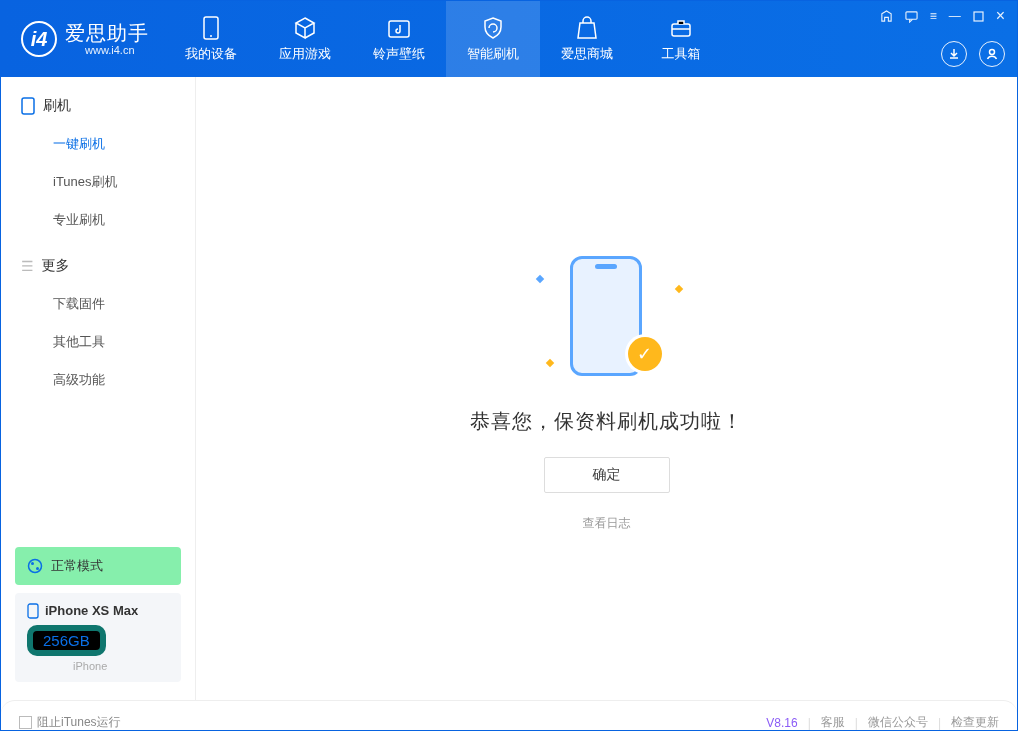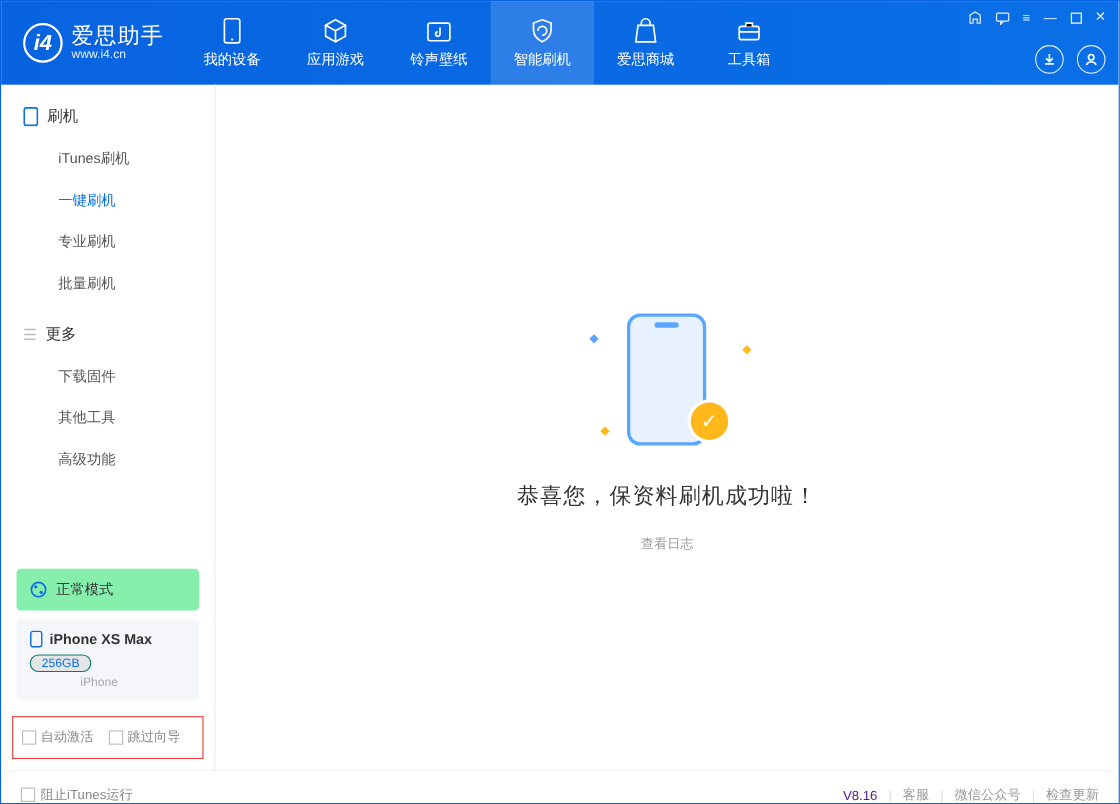--- a/index.html
+++ b/index.html
@@ -4,21 +4,21 @@
 <style>
 * { margin: 0; padding: 0; box-sizing: border-box; font-family: "Microsoft YaHei", Arial, sans-serif; }
 body { background: #fff; width: 1018px; height: 731px; overflow: hidden; border: 1px solid #0863e0; }
 
 
 .header { height: 76px; background: linear-gradient(to right, #0863e0, #0a6fe6); display: flex; align-items: center; color: #fff; position: relative; }
 .logo-area { display: flex; align-items: center; padding: 0 15px 0 20px; }
 .logo-circle { width: 36px; height: 36px; border: 2.5px solid #fff; border-radius: 50%; display: flex; align-items: center; justify-content: center; font-size: 20px; font-weight: bold; font-style: italic; margin-right: 8px; }
 .logo-text { display: flex; flex-direction: column; line-height: 1.1; }
 .logo-title { font-size: 20px; font-weight: 500; letter-spacing: 1px; }
-.logo-sub { font-size: 11px; opacity: 0.9; }
+.logo-sub { font-size: 11px; opacity: 0.9; margin-left: 20px; }
 .nav-tabs { display: flex; height: 100%; }
 .nav-tab { width: 94px; height: 100%; display: flex; flex-direction: column; align-items: center; justify-content: center; cursor: pointer; gap: 4px; }
 .nav-tab.active { background: rgba(255,255,255,0.15); }
 .nav-tab .icon { width: 26px; height: 26px; display: flex; align-items: center; justify-content: center; }
 .nav-tab .label { font-size: 13px; }
 .header-right { position: absolute; right: 12px; top: 0; height: 100%; display: flex; flex-direction: column; justify-content: space-between; align-items: flex-end; padding: 6px 0 10px; }
 .win-controls { display: flex; gap: 12px; align-items: center; }
 .win-controls span { cursor: pointer; font-size: 12px; opacity: 0.9; display:inline-flex; align-items:center; }
 .header-actions { display: flex; gap: 12px; align-items: center; }
 .circle-btn { width: 26px; height: 26px; border: 1.5px solid rgba(255,255,255,0.9); border-radius: 50%; display: flex; align-items: center; justify-content: center; cursor: pointer; }
@@ -27,21 +27,21 @@
 .body { display: flex; height: calc(100% - 76px - 30px); }
 .sidebar { width: 195px; border-right: 1px solid #eee; display: flex; flex-direction: column; padding: 10px 0; position: relative; }
 .side-section { padding: 0 0 8px; }
 .side-header { display: flex; align-items: center; gap: 8px; padding: 10px 20px; color: #333; font-size: 14px; font-weight: 500; }
 .side-item { padding: 10px 20px 10px 52px; font-size: 13px; color: #555; cursor: pointer; }
 .side-item.active { color: #0a6fe6; }
 .side-spacer { flex: 1; }
 .status-box { margin: 0 14px 8px; background: #86efac; border-radius: 4px; padding: 10px 12px; display: flex; align-items: center; gap: 8px; font-size: 13px; color: #333; }
 .device-box { margin: 0 14px 8px; background: #f4f6f9; border-radius: 4px; padding: 10px 12px; }
 .device-box .name { font-size: 13px; font-weight: 600; color: #333; display: flex; align-items: flex-start; gap: 6px; }
-.device-box .cap { display: inline-block; margin-top: 6px; font-size: 11px; color: #0a6fe6; border: 1px solid #0f766e; background:#e5e5e5; border-radius: 10px; padding: 1px 10px; }
+.device-box .cap { display: inline-block; margin-top: 6px; font-size: 15px; color: #0a6fe6; border: 6px solid #0f766e; background:#000000; border-radius: 10px; padding: 1px 10px; }
 .device-box .type { font-size: 11px; color: #aaa; margin-top: 4px; padding-left: 46px; }
 .checks { border:1.5px solid #e43d3b; margin: 6px 10px 0; padding: 10px 8px; display: flex; gap: 14px; font-size: 12px; color: #888; }
 .checks label { display: flex; align-items: center; gap: 4px; cursor: pointer; }
 .chk { width:13px; height:13px; border:1px solid #bbb; display:inline-block; }
 
 
 .main { flex: 1; display: flex; flex-direction: column; align-items: center; justify-content: center; gap: 22px; }
 .illus { position: relative; width: 150px; height: 140px; }
 .phone { position:absolute; left:38px; top:10px; width:72px; height:120px; border:3px solid #5aa6ff; border-radius:12px; background:#e8f2ff; }
 .phone::before { content:""; position:absolute; top:5px; left:50%; transform:translateX(-50%); width:22px; height:5px; background:#5aa6ff; border-radius:3px; }
@@ -53,21 +53,21 @@
 .msg { font-size: 20px; color: #333; letter-spacing: 1px; }
 .ok-btn { padding: 8px 48px; border: 1px solid #ddd; background: #fff; font-size: 14px; color: #444; cursor: pointer; border-radius: 2px; }
 .log-link { font-size: 12px; color: #999; cursor: pointer; }
 
 
 .footer { height: 44px; border-top: 1px solid #eee; display: flex; align-items: center; padding: 0 18px; font-size: 12px; color: #888; border-radius: 14px; }
 .footer label { display:flex; align-items:center; gap:5px; cursor:pointer; }
 .footer .right { margin-left: auto; display: flex; align-items: center; gap: 10px; color:#999; }
 .footer .sep { color:#ddd; }
 .footer .link { cursor:pointer; }
-.version { color:#4c1d95; }
+.version { color:#8b5cf6; }
 </style>
 </head>
 <body>
 
 <div class="header">
   <div class="logo-area">
     <div class="logo-circle">i4</div>
     <div class="logo-text">
       <span class="logo-title">爱思助手</span>
       <span class="logo-sub">www.i4.cn</span>
@@ -167,24 +167,23 @@
 
 <div class="body">
   <div class="sidebar">
     <div class="side-section">
       <div class="side-header">
         <svg width="14" height="18" viewBox="0 0 14 18">
             <rect x="1" y="1" width="12" height="16" rx="2" fill="none" stroke="#0a6fe6" stroke-width="1.5"></rect>
           </svg>
         <span>刷机</span>
       </div>
+      <div class="side-item active">一键刷机</div>
       <div class="side-item">iTunes刷机</div>
-      <div class="side-item active">一键刷机</div>
       <div class="side-item">专业刷机</div>
-      <div class="side-item">批量刷机</div>
     </div>
     <div class="side-section">
       <div class="side-header">
         <span style="color:#bbb;font-size:14px">☰</span>
         <span>更多</span>
       </div>
       <div class="side-item">下载固件</div>
       <div class="side-item">其他工具</div>
       <div class="side-item">高级功能</div>
     </div>
@@ -200,41 +199,32 @@
     <div class="device-box">
       <div class="name">
         <svg width="12" height="16" viewBox="0 0 12 16">
             <rect x="1" y="1" width="10" height="14" rx="2" fill="none" stroke="#0a6fe6" stroke-width="1.3"></rect>
           </svg>
         <span>iPhone XS Max</span>
       </div>
       <span class="cap">256GB</span>
       <div class="type">iPhone</div>
     </div>
-    <div class="checks">
-      <label>
-          <span class="chk"></span>
-          <span>自动激活</span>
-        </label>
-      <label>
-          <span class="chk"></span>
-          <span>跳过向导</span>
-        </label>
-    </div>
   </div>
 
   <div class="main">
     <div class="illus">
       <div class="sparkle s1"></div>
         <div class="sparkle s2"></div>
         <div class="sparkle s3"></div>
       <div class="phone"></div>
       <div class="badge">✓</div>
     </div>
     <div class="msg">恭喜您，保资料刷机成功啦！</div>
+    <button class="ok-btn">确定</button>
     <a class="log-link">查看日志</a>
   </div>
 </div>
 
 <div class="footer">
   <label>
       <span class="chk"></span>
       <span>阻止iTunes运行</span>
     </label>
   <div class="right">

